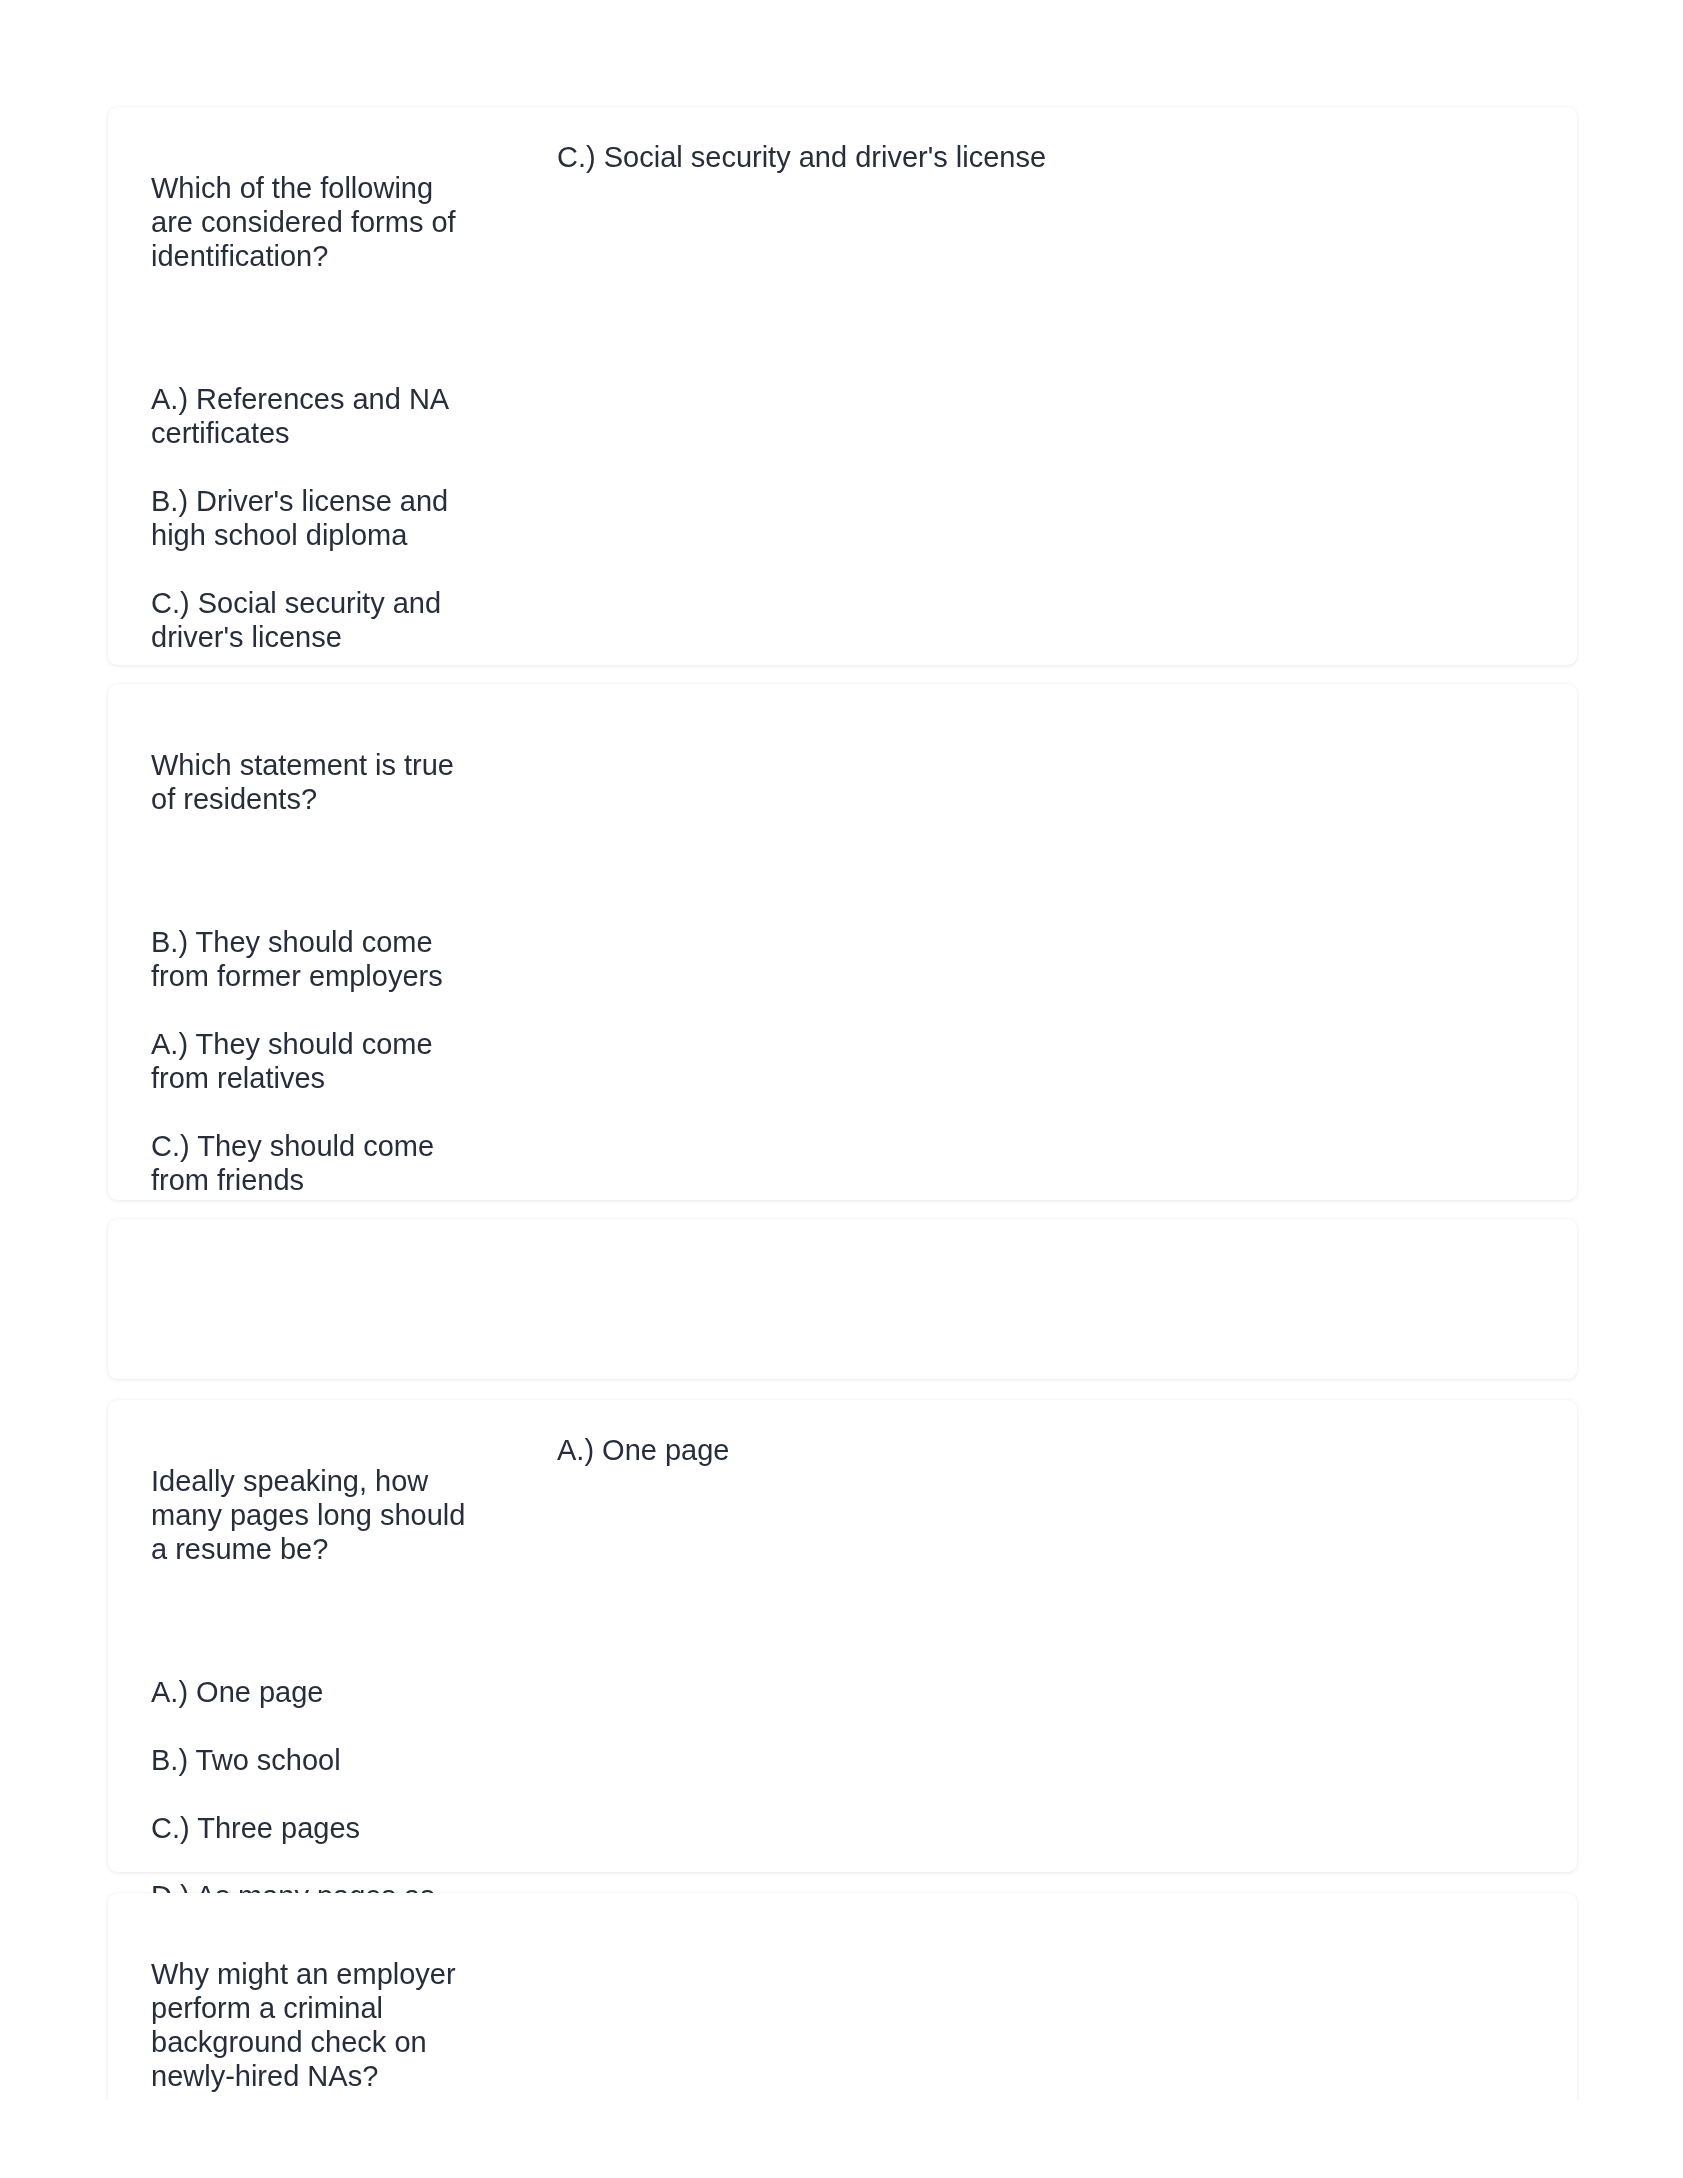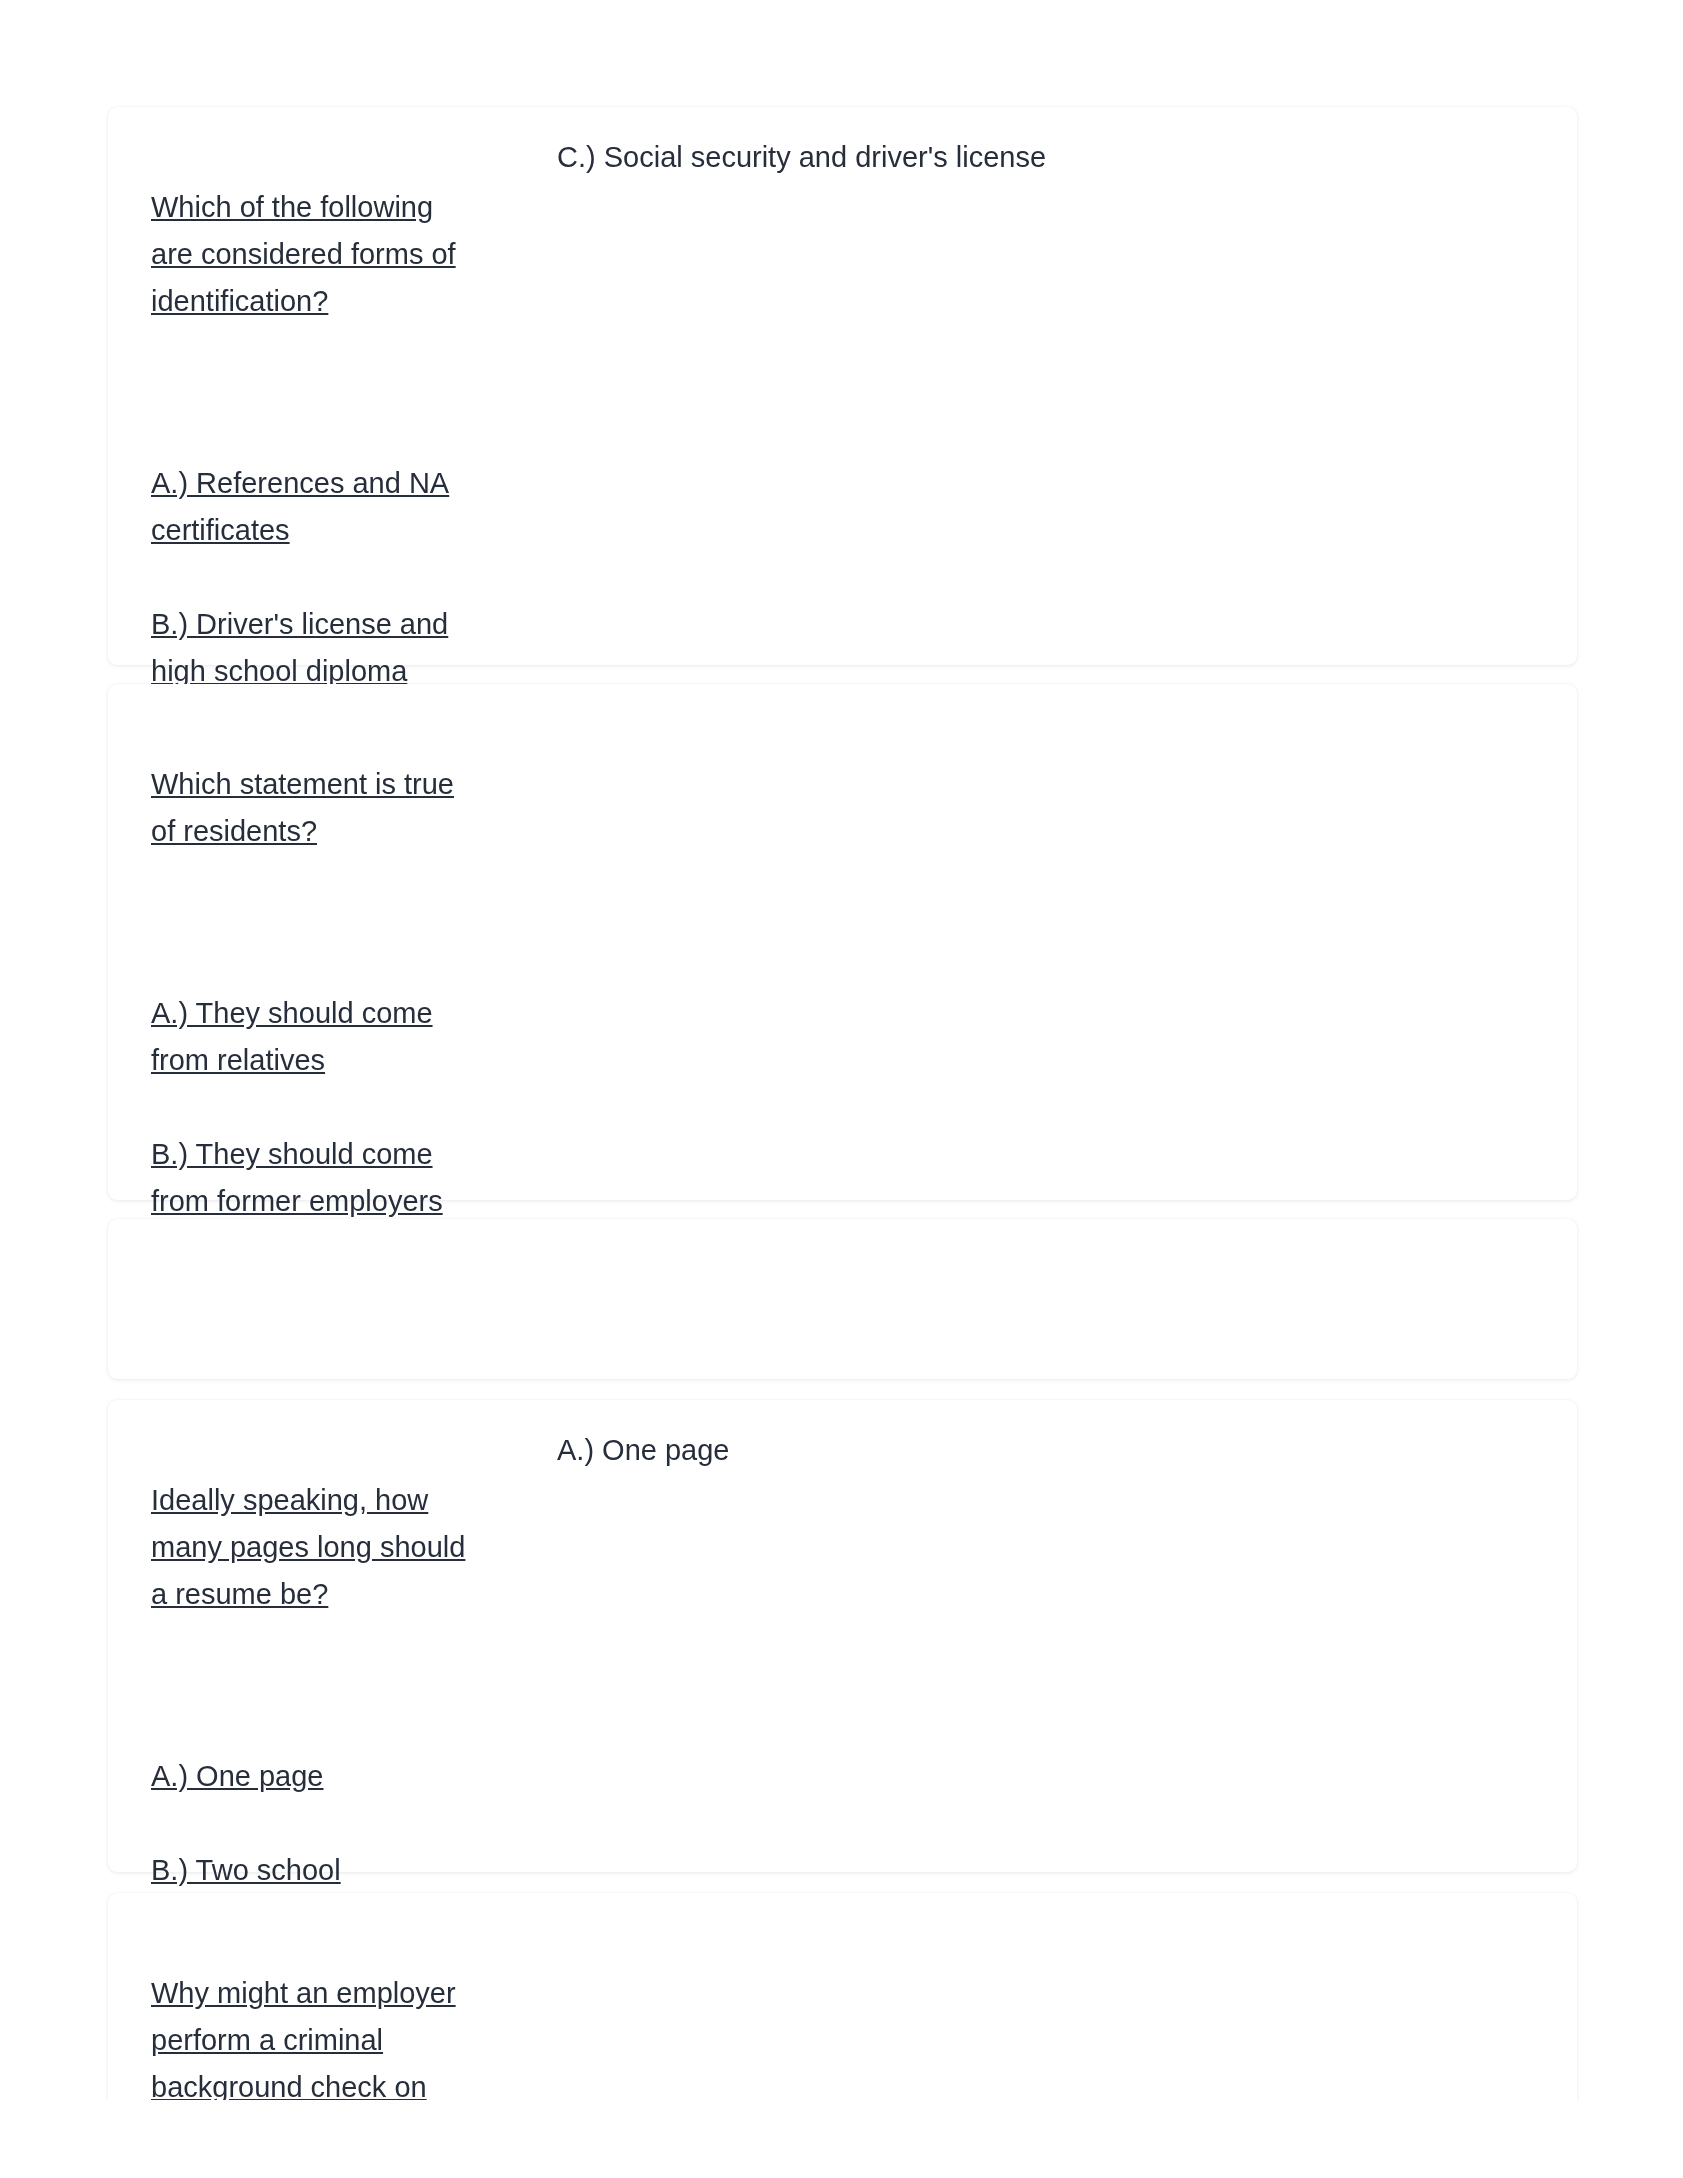--- a/index.html
+++ b/index.html
@@ -33,23 +33,22 @@
     box-sizing: border-box;
     padding: 30px 43px 36px 43px;
     display: flex;
     flex-direction: row;
     align-items: flex-start;
   }
   .term {
     width: 327px;
     flex: 0 0 327px;
     font-size: 29px;
-    line-height: 47px;
+    line-height: 34px;
     white-space: pre-line;
-    text-decoration: underline;
   }
   .term .options {
     margin-top: 41px;
   }
   .term .option {
     display: block;
   }
   .definition {
     margin-left: 79px;
     width: 634px;
@@ -77,22 +76,22 @@
         <span class="option">D.) Job application and GED</span>
       </div>
     </div>
     <div class="definition">C.) Social security and driver's license</div>
   </div>
 
   <div class="card" id="card-2">
     <div class="term">
       <div>Which statement is true of residents?</div>
       <div class="options">
+        <span class="option">B.) They should come from former employers</span>
         <span class="option">A.) They should come from relatives</span>
-        <span class="option">B.) They should come from former employers</span>
         <span class="option">C.) They should come from friends</span>
         <span class="option">D.) They should come from parents</span>
       </div>
     </div>
   </div>
 
   <div class="card" id="card-3">
     <div class="term"></div>
     <div class="definition"></div>
   </div>

